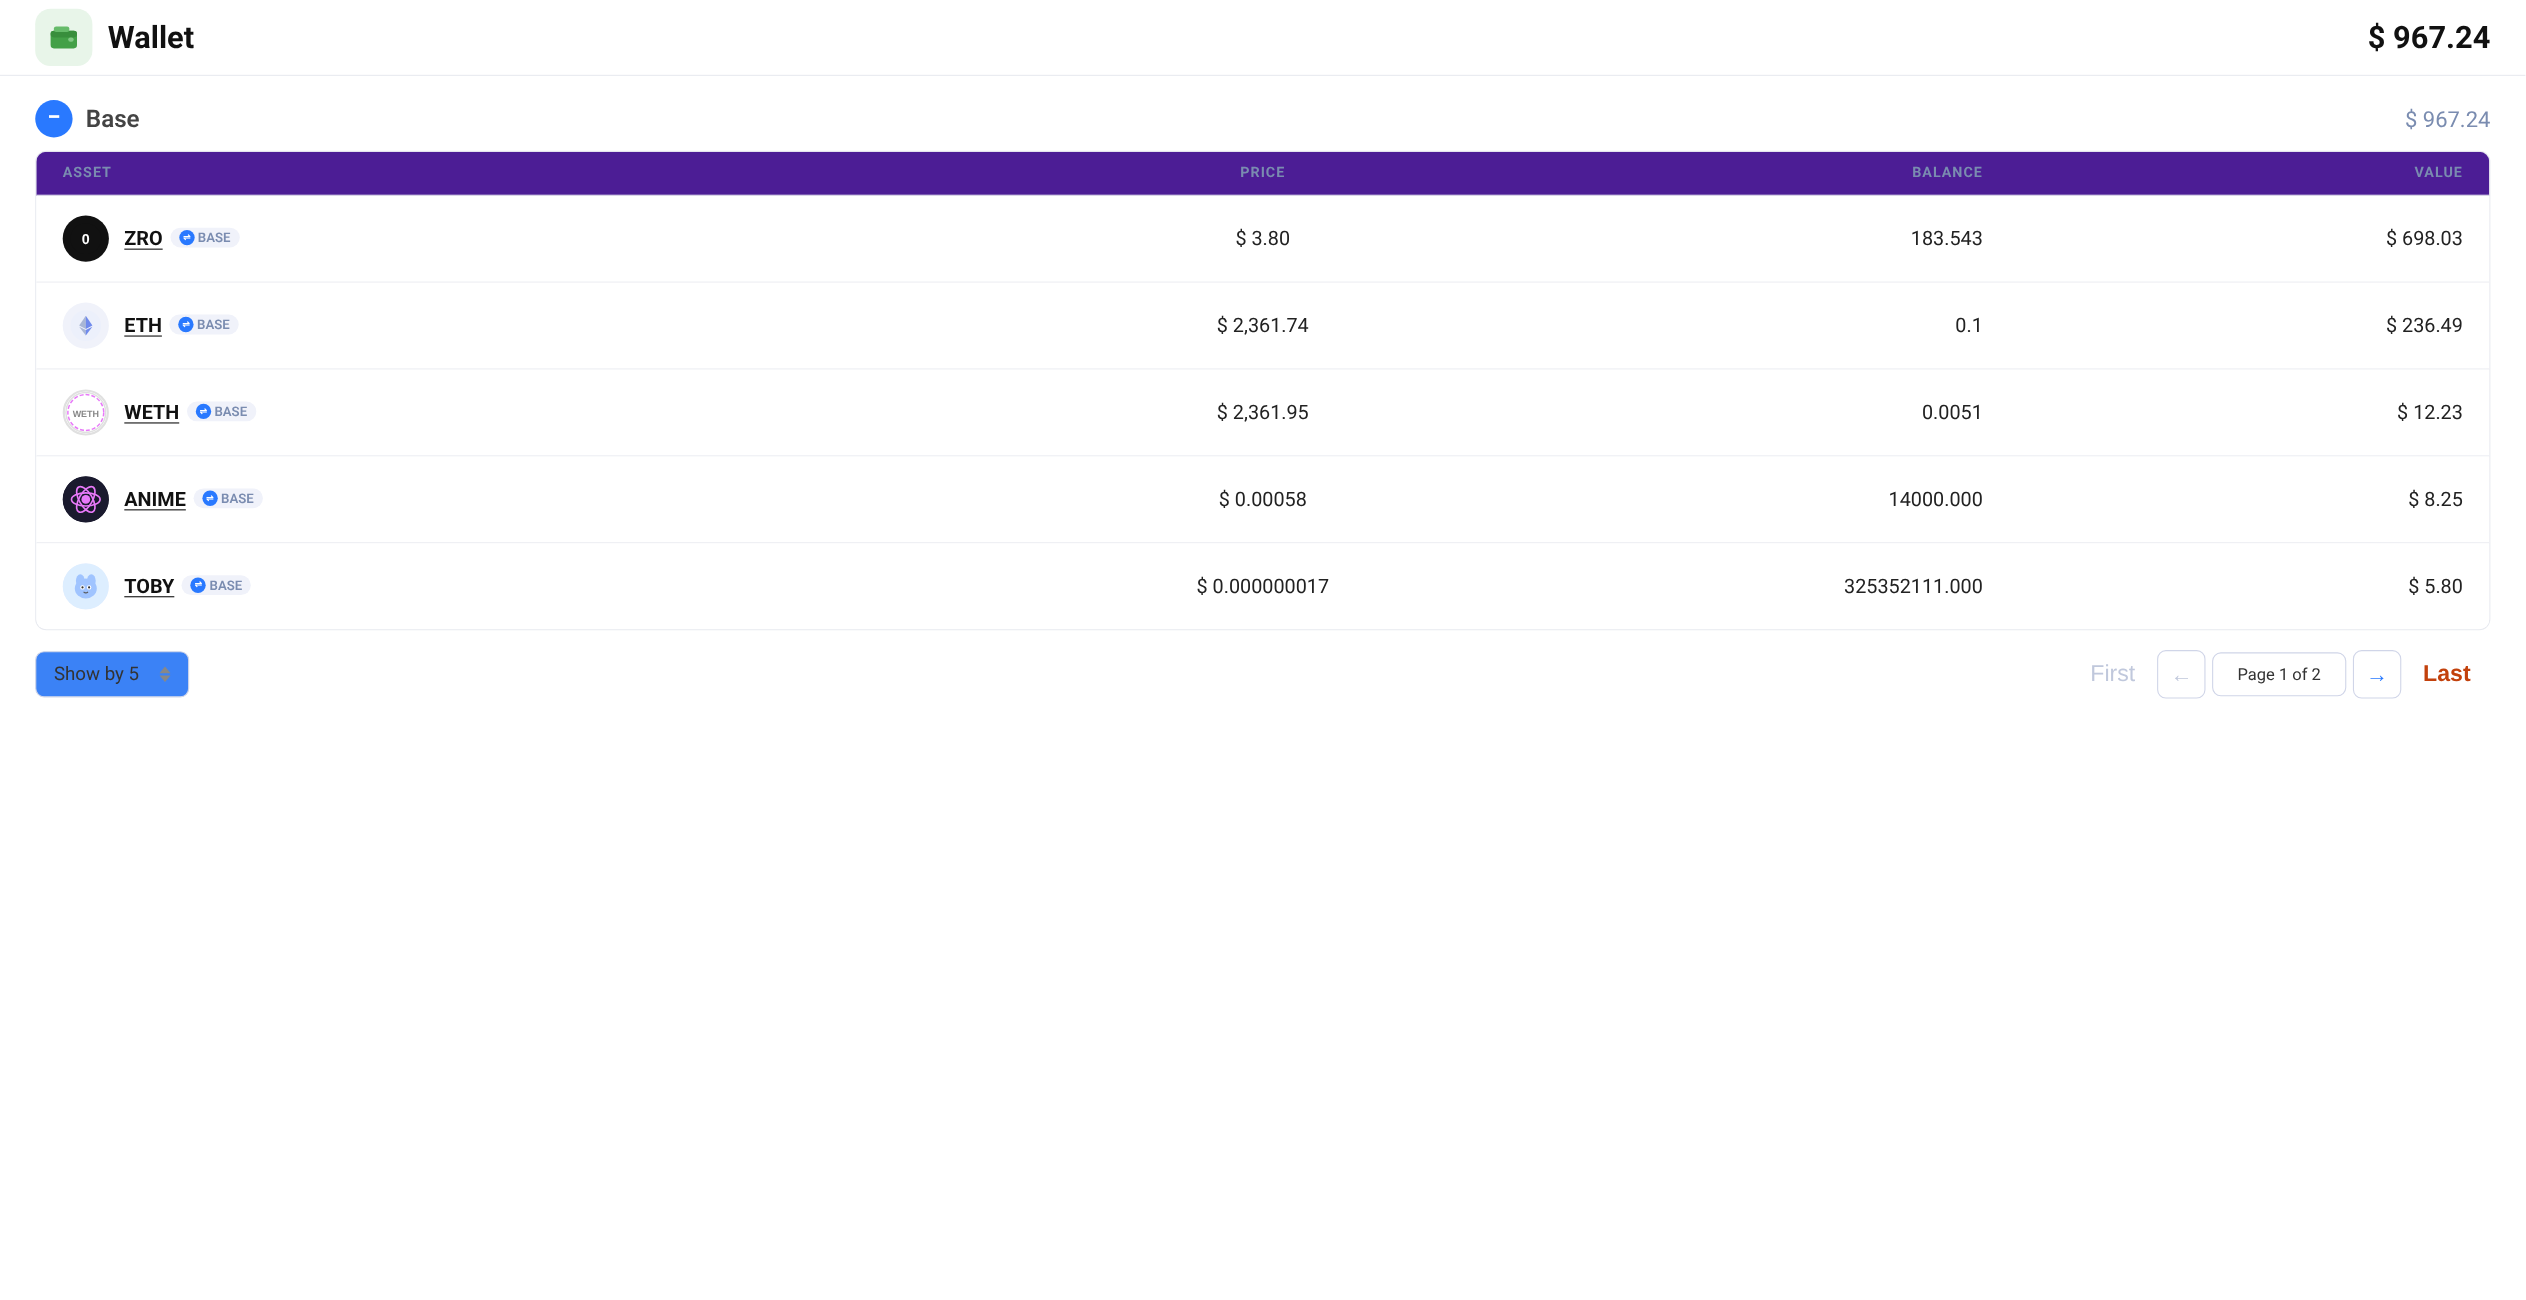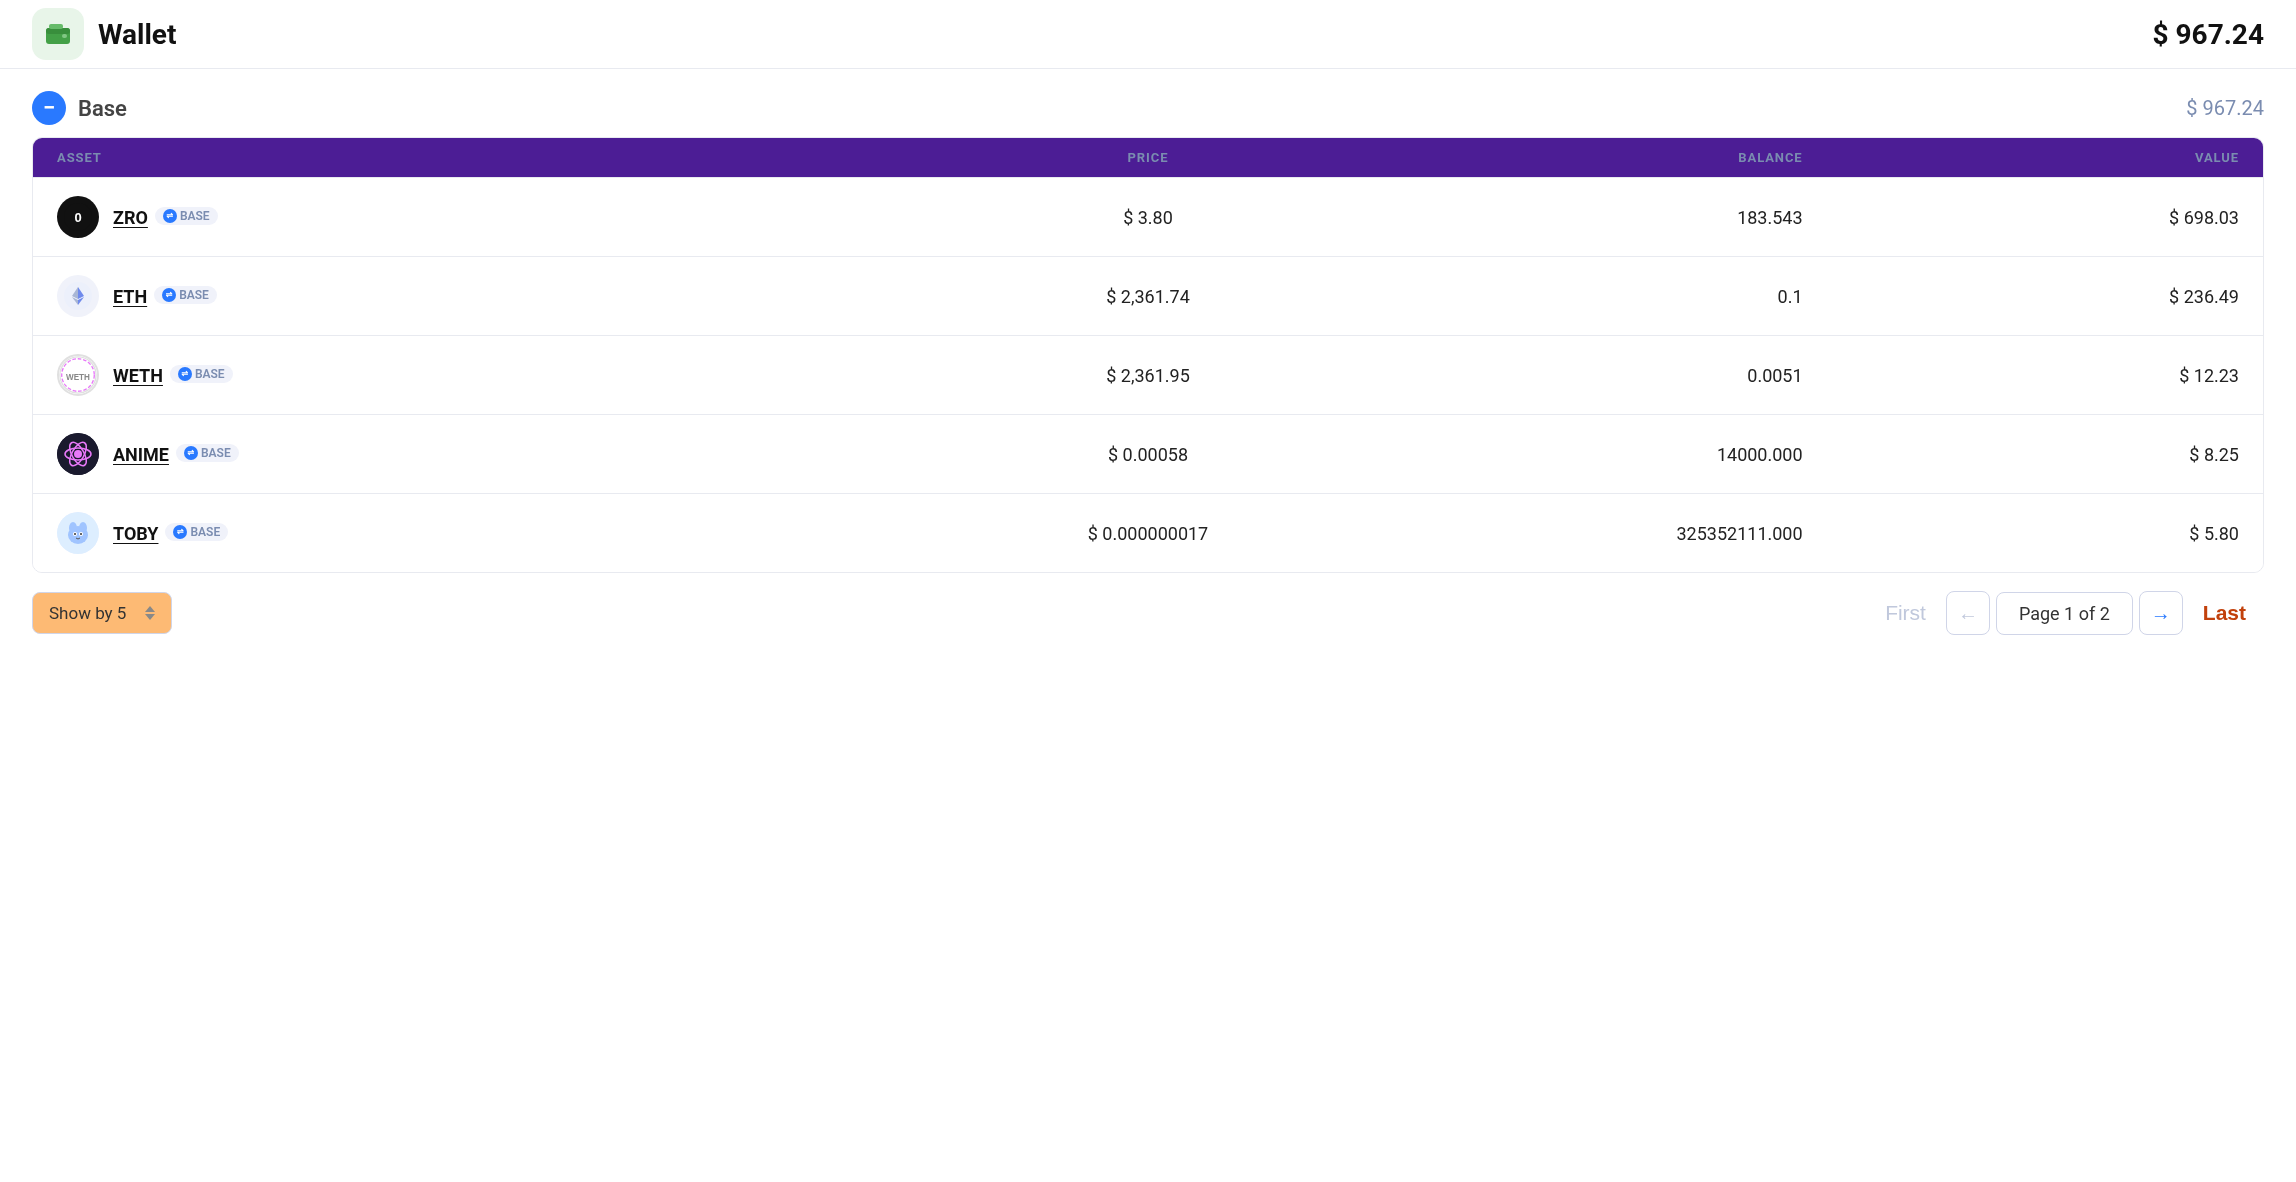--- a/index.html
+++ b/index.html
@@ -176,21 +176,21 @@
     }
     .show-by-select {
       display: flex;
       align-items: center;
       gap: 8px;
       border: 1.5px solid #d0d5e8;
       border-radius: 8px;
       padding: 10px 16px;
       font-size: 17px;
       color: #333;
-      background: #fdba74;
+      background: #3b82f6;
       cursor: pointer;
       user-select: none;
       min-width: 140px;
       justify-content: space-between;
     }
     .stepper-icon {
       display: flex;
       flex-direction: column;
       gap: 2px;
     }
@@ -222,21 +222,21 @@
       cursor: pointer;
       color: #7a8cb0;
       font-weight: 500;
     }
     .page-btn.active { color: #c2410c; font-weight: 700; }
     .page-btn.disabled { color: #c0c8dc; cursor: default; }
     .page-info {
       border: 1.5px solid #d0d5e8;
       border-radius: 8px;
       padding: 10px 22px;
-      font-size: 18px;
+      font-size: 15px;
       color: #333;
       margin: 0 4px;
     }
     .arrow-btn {
       border: 1.5px solid #d0d5e8;
       border-radius: 8px;
       background: #fff;
       width: 44px;
       height: 44px;
       display: flex;

